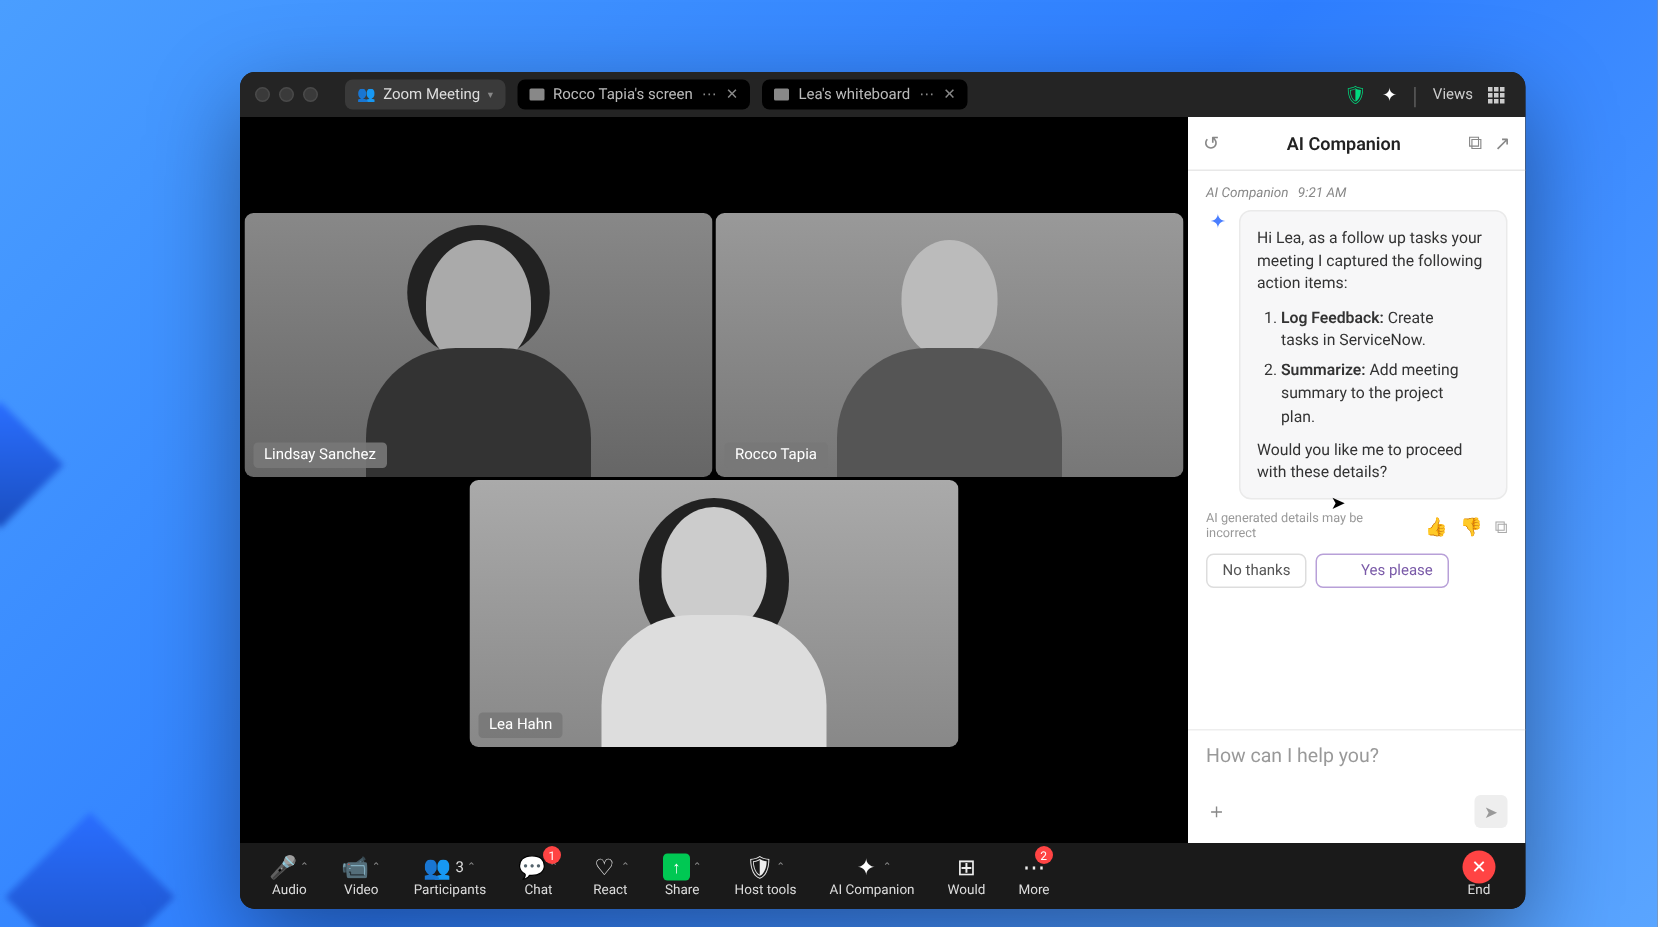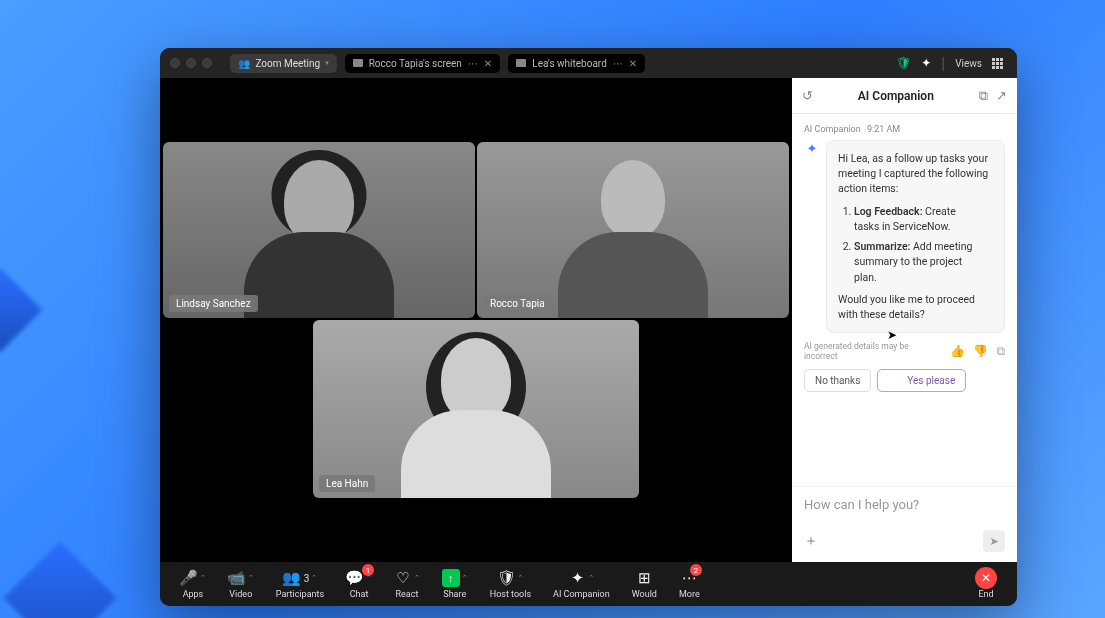--- a/index.html
+++ b/index.html
@@ -51,21 +51,21 @@
 .share-icon { background:#00c853; border-radius:3px; width:18px; height:18px; display:flex; align-items:center; justify-content:center; color:#fff; font-size:11px; }
 .ai-icon { color:#fff; font-size:15px; }
 .end-btn { background:#ff4444; color:#fff; border-radius:50%; width:22px; height:22px; display:flex; align-items:center; justify-content:center; font-size:12px; }
 
 
 .ai-panel { width:225px; background:#fff; display:flex; flex-direction:column; }
 .ai-header { height:36px; border-bottom:1px solid #e8e8e8; display:flex; align-items:center; padding:0 10px; gap:8px; }
 .ai-title { flex:1; text-align:center; font-size:12px; font-weight:600; color:#222; }
 .ai-header-icon { color:#888; font-size:13px; cursor:pointer; }
 .ai-body { flex:1; padding:10px 12px; overflow:auto; }
-.msg-meta { font-size:9px; color:#888; margin-bottom:6px; }
+.msg-meta { font-size:9px; color:#888; margin-bottom:6px;font-style:italic; }
 .msg-meta .time { margin-left:4px; }
 .msg-row { display:flex; gap:6px; }
 .msg-avatar { width:16px; height:16px; flex-shrink:0; display:flex; align-items:center; justify-content:center; color:#4a7eff; font-size:13px; }
 .msg-bubble { background:#f7f7f8; border:1px solid #eaeaea; border-radius:8px; padding:10px 11px; font-size:10.5px; color:#333; line-height:1.45; }
 .msg-bubble ol { margin:7px 16px 7px 16px; }
 .msg-bubble li { margin-bottom:5px; }
 .msg-bubble b { font-weight:600; }
 .feedback-row { display:flex; align-items:center; gap:8px; margin-top:8px; font-size:8.5px; color:#999; }
 .feedback-row .spacer { flex:1; }
 .fb-icon { color:#aaa; font-size:12px; cursor:pointer; }
@@ -210,21 +210,21 @@
     </div>
   </div>
 
   <div class="toolbar">
     <div class="tool-group">
       <div class="tool-btn">
         <div class="tool-icon-wrap">
             <span class="tool-icon">🎤</span>
             <span class="tool-caret">⌃</span>
           </div>
-        <span class="tool-label">Apps</span>
+        <span class="tool-label">Audio</span>
       </div>
       <div class="tool-btn">
         <div class="tool-icon-wrap">
             <span class="tool-icon">📹</span>
             <span class="tool-caret">⌃</span>
           </div>
         <span class="tool-label">Video</span>
       </div>
       <div class="tool-btn">
         <div class="tool-icon-wrap">

